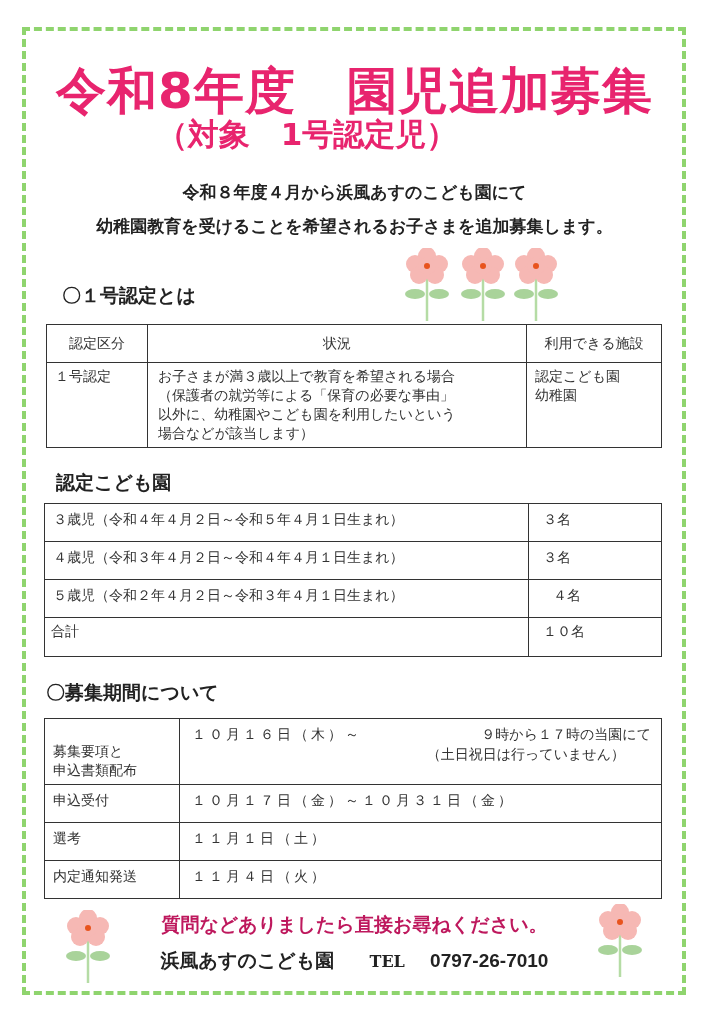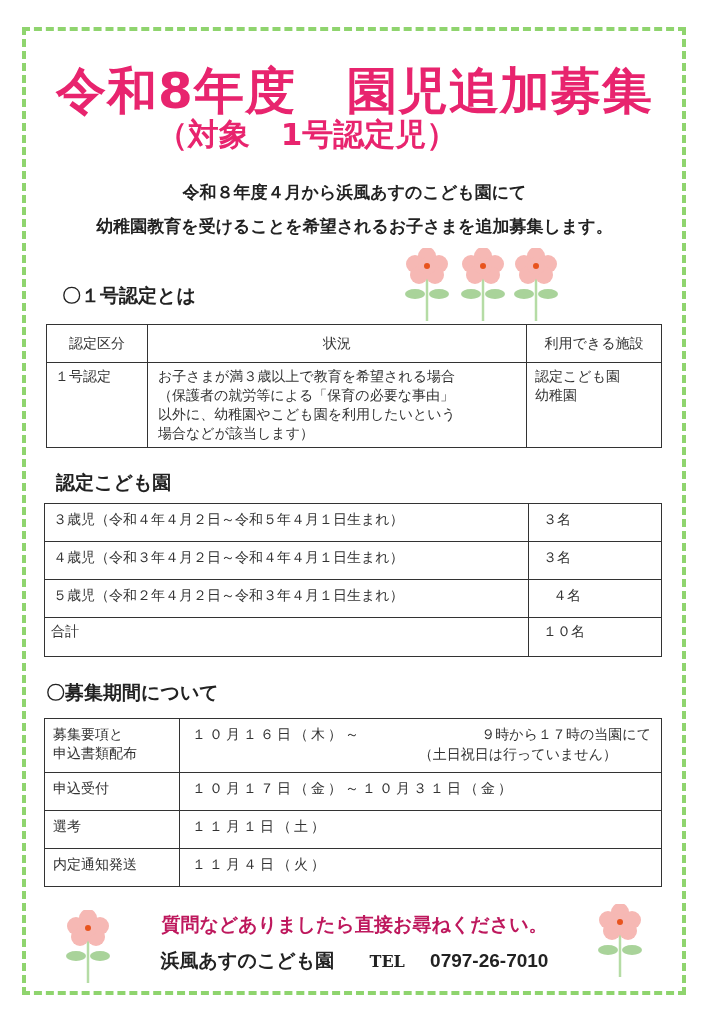--- a/index.html
+++ b/index.html
@@ -112,26 +112,26 @@
     <td style="padding-top:4px; padding-left:14px;">１０名</td>
   </tr>
 </tbody>
   </table>
 
 <div class="h2" style="left:46px; top:680px;">〇募集期間について</div>
 
 <table style="left:44px; top:718px; width:618px;">
   <tbody>
       <tr style="height:54px;">
-    <td style="width:118px; white-space:pre-line; padding-top:6px;">募集要項と
+    <td style="width:118px; white-space:pre-line; padding-top:23px;">募集要項と
 申込書類配布</td>
     <td style="padding-top:6px; padding-left:12px; position:relative;">
       <span style="letter-spacing:3px;">１０月１６日（木）～</span>
       <span style="position:absolute; right:10px; top:6px;">９時から１７時の当園にて</span>
-      <span style="position:absolute; right:44px; top:26px;text-align:center;">（土日祝日は行っていません）</span>
+      <span style="position:absolute; right:36px; top:26px;text-align:center;">（土日祝日は行っていません）</span>
     </td>
   </tr>
   <tr style="height:38px;">
     <td style="padding-top:6px;">申込受付</td>
     <td style="padding-top:6px; padding-left:12px; letter-spacing:3px;">１０月１７日（金）～１０月３１日（金）</td>
   </tr>
   <tr style="height:38px;">
     <td style="padding-top:6px;">選考</td>
     <td style="padding-top:6px; padding-left:12px; letter-spacing:3px;">１１月１日（土）</td>
   </tr>

